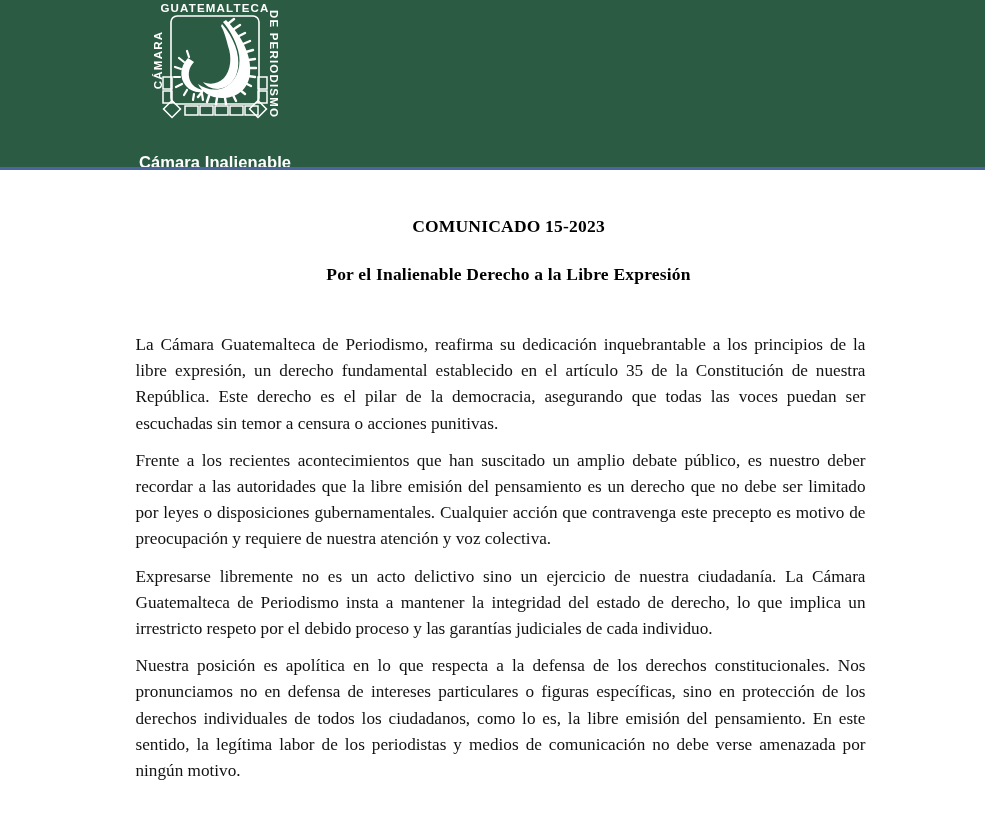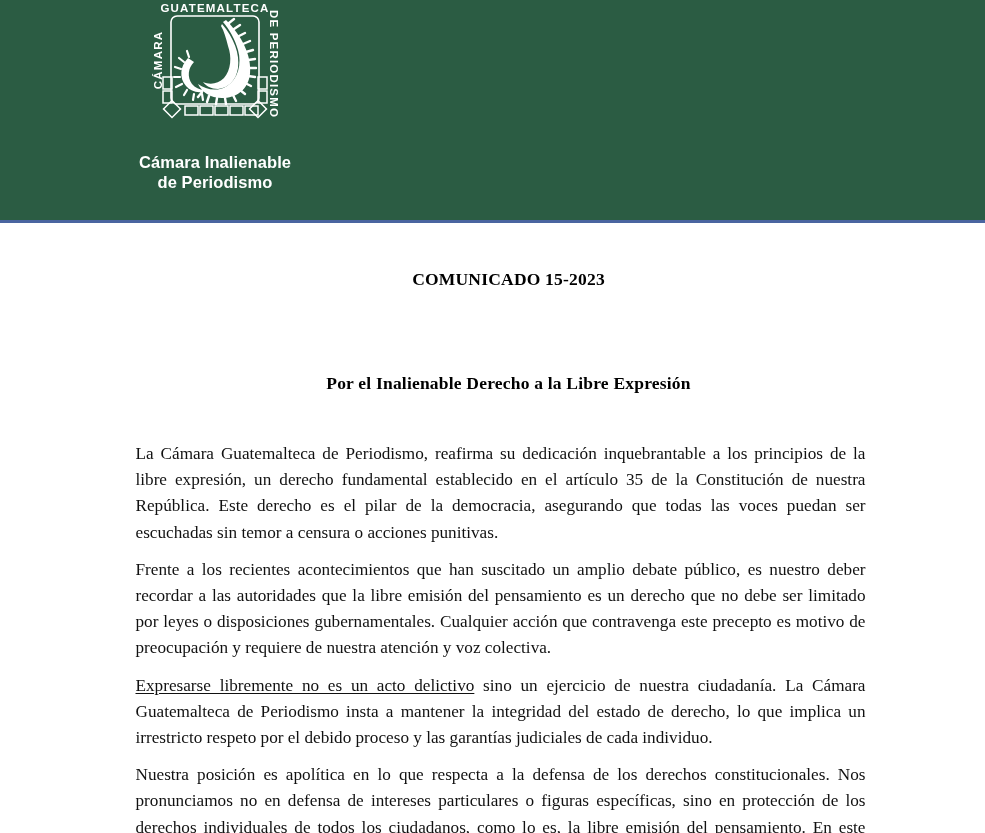--- a/index.html
+++ b/index.html
@@ -11,21 +11,21 @@
     height: 833px;
     background: #ffffff;
     font-family: "Liberation Serif", "DejaVu Serif", serif;
     overflow: hidden;
   }
 
   
   .header-banner {
     position: relative;
     width: 985px;
-    height: 223px;
+    height: 170px;
     background: #2b5c43;
     border-bottom: 3px solid #4a65a0;
     box-sizing: border-box;
     overflow: hidden;
   }
   .logo-block {
     position: absolute;
     left: 110px;
     top: 0px;
     width: 210px;
@@ -65,38 +65,37 @@
     font-weight: bold;
     font-size: 17.5px;
     color: #000000;
     letter-spacing: 0.2px;
   }
   .doc-subtitle {
     text-align: center;
     font-weight: bold;
     font-size: 17.5px;
     color: #000000;
-    margin-top: 83px;
+    margin-top: 27px;
     letter-spacing: 0.2px;
   }
   .paragraphs {
     width: 746px;
     margin: 0 auto;
     padding-top: 47px;
   }
   .para {
     font-size: 17.2px;
     line-height: 26.2px;
     color: #111111;
     text-align: justify;
     margin: 0 16px 11px 0;
     hyphens: none;
   }
   .para .ul {
-    text-decoration: underline;
     text-underline-offset: 2px;
   }
 </style>
 </head>
 <body>
 
 <div class="header-banner">
 
   <div class="logo-block">
 

